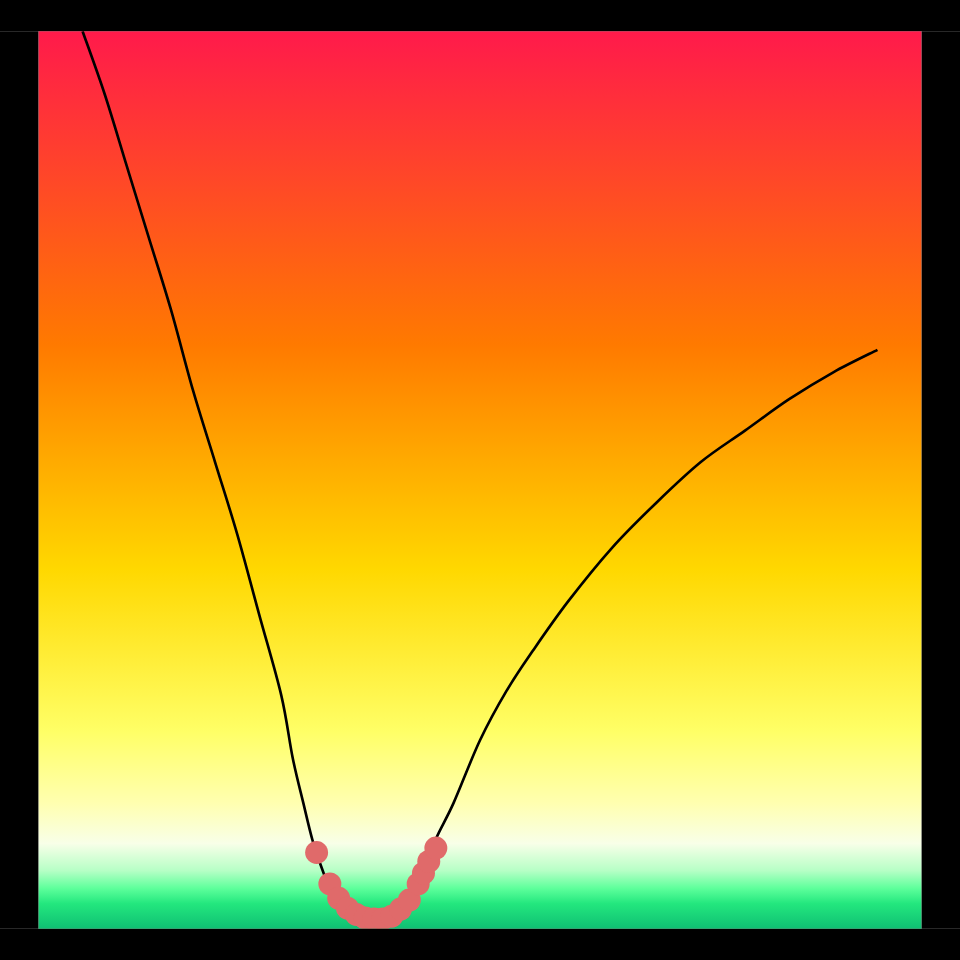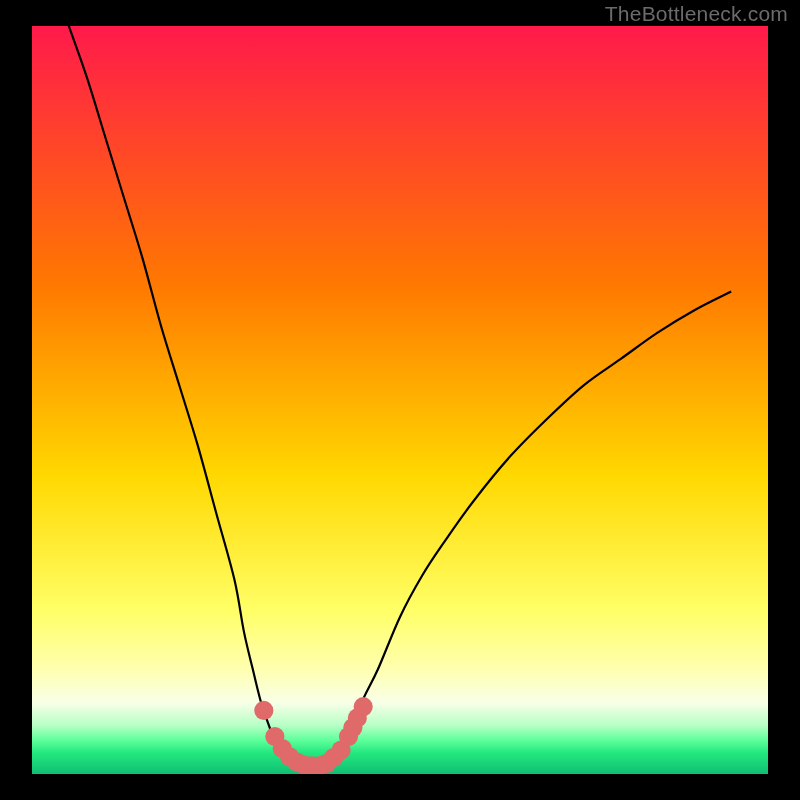--- a/index.html
+++ b/index.html
@@ -5,21 +5,20 @@
     * { margin: 0; padding: 0; box-sizing: border-box; }
     html, body { width: 800px; height: 800px; overflow: hidden; background: #fff; font-family: Arial, sans-serif; }
     .container { position: relative; width: 800px; height: 800px; }
     .watermark { position: absolute; top: 2px; right: 12px; color: #6b6b6b; font-size: 21px; font-weight: 500; letter-spacing: .2px; z-index: 5; }
     .plot { position: absolute; left: 0; top: 0; width: 800px; height: 800px; }
   </style>
 </head>
 <body>
 
 <div class="container">
-  <div class="watermark">TheBottleneck.com</div>
   <svg class="plot" viewBox="0 0 800 800">
     <defs>
       <linearGradient id="bgGrad" x1="0" y1="0" x2="0" y2="1">
           <stop offset="0%" stop-color="#ff1a4b"></stop>
           <stop offset="35%" stop-color="#ff7a00"></stop>
           <stop offset="60%" stop-color="#ffd800"></stop>
           <stop offset="78%" stop-color="#ffff66"></stop>
           <stop offset="86%" stop-color="#ffffb0"></stop>
           <stop offset="90.5%" stop-color="#f8ffe8"></stop>
           <stop offset="93.5%" stop-color="#b7ffc6"></stop>

